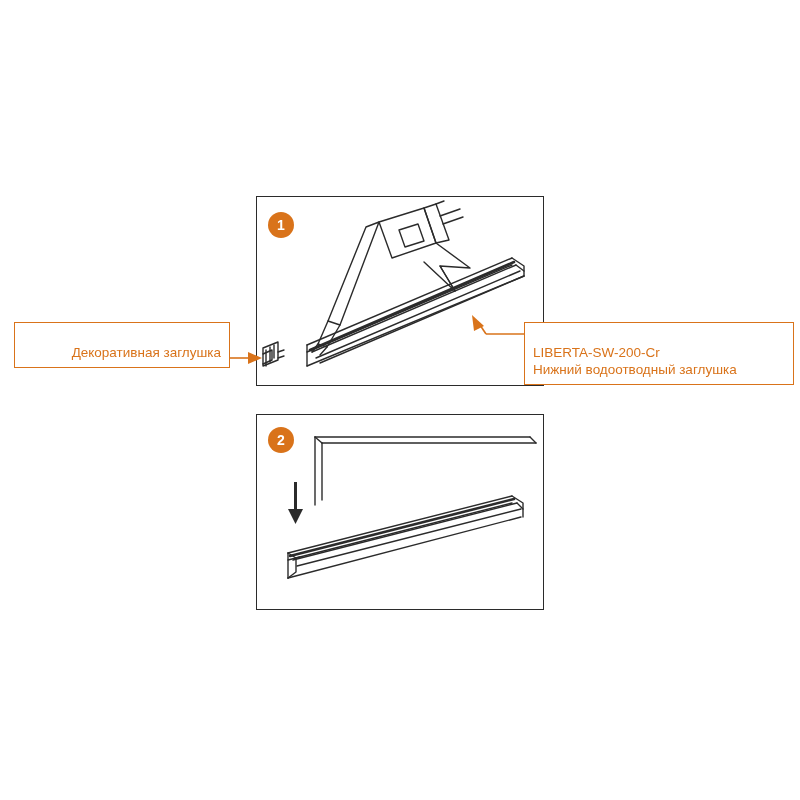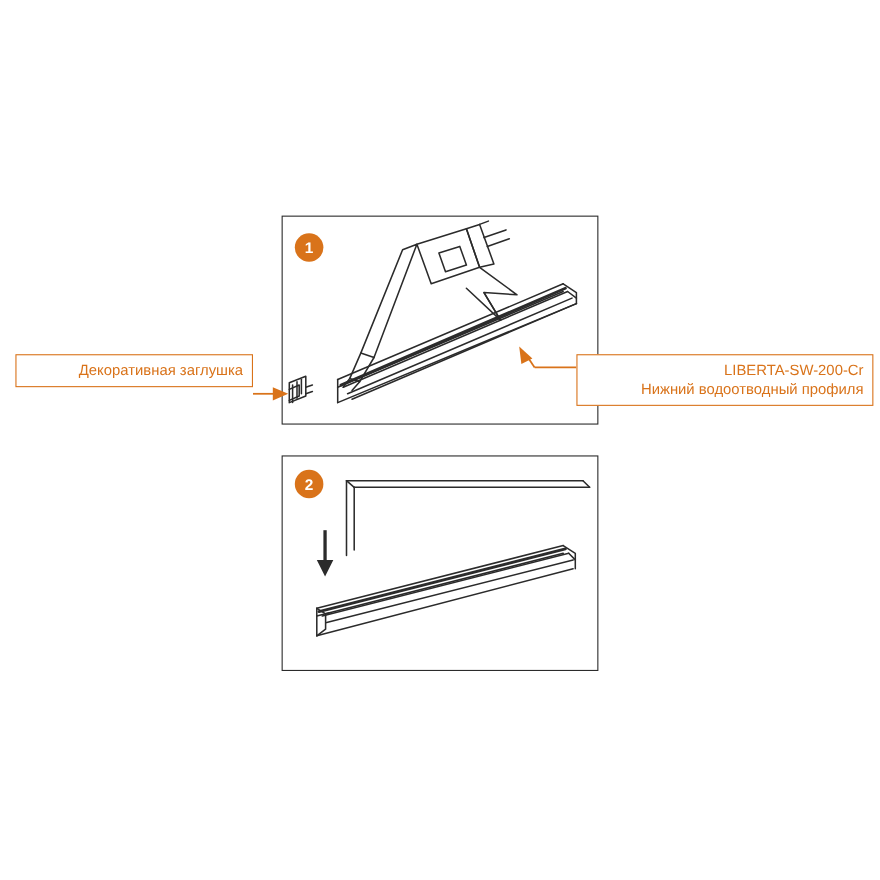--- a/index.html
+++ b/index.html
@@ -55,35 +55,35 @@
   #badge-1 { left: 268px; top: 212px; }
   #badge-2 { left: 268px; top: 427px; }
 
   .callout {
     position: absolute;
     border: 1px solid #d9731a;
     color: #d9731a;
     background: #ffffff;
     font-size: 13.5px;
     line-height: 17px;
-    padding: 5px 8px 6px 8px;
+    padding: 21px 8px 6px 8px;
     box-sizing: border-box;
     font-family: "Liberation Sans", sans-serif;
   }
   #callout-left {
     left: 14px;
     top: 322px;
     width: 216px;
     text-align: right;
   }
   #callout-right {
     left: 524px;
     top: 322px;
     width: 270px;
-    text-align: right;
+    text-align: left;
   }
   .callout-line {
     display: block;
     white-space: nowrap;
   }
   svg#art {
     position: absolute;
     left: 0; top: 0;
     width: 800px;
     height: 800px;
@@ -198,16 +198,16 @@
       </g>
     </g>
   </svg>
 
   <div class="callout" id="callout-left">
     <span class="callout-line">Декоративная заглушка</span>
   </div>
 
   <div class="callout" id="callout-right">
     <span class="callout-line">LIBERTA-SW-200-Cr</span>
-    <span class="callout-line">Нижний водоотводный профиля</span>
+    <span class="callout-line">Нижний водоотводный заглушка</span>
   </div>
 
 </div>
 
 </body></html>

